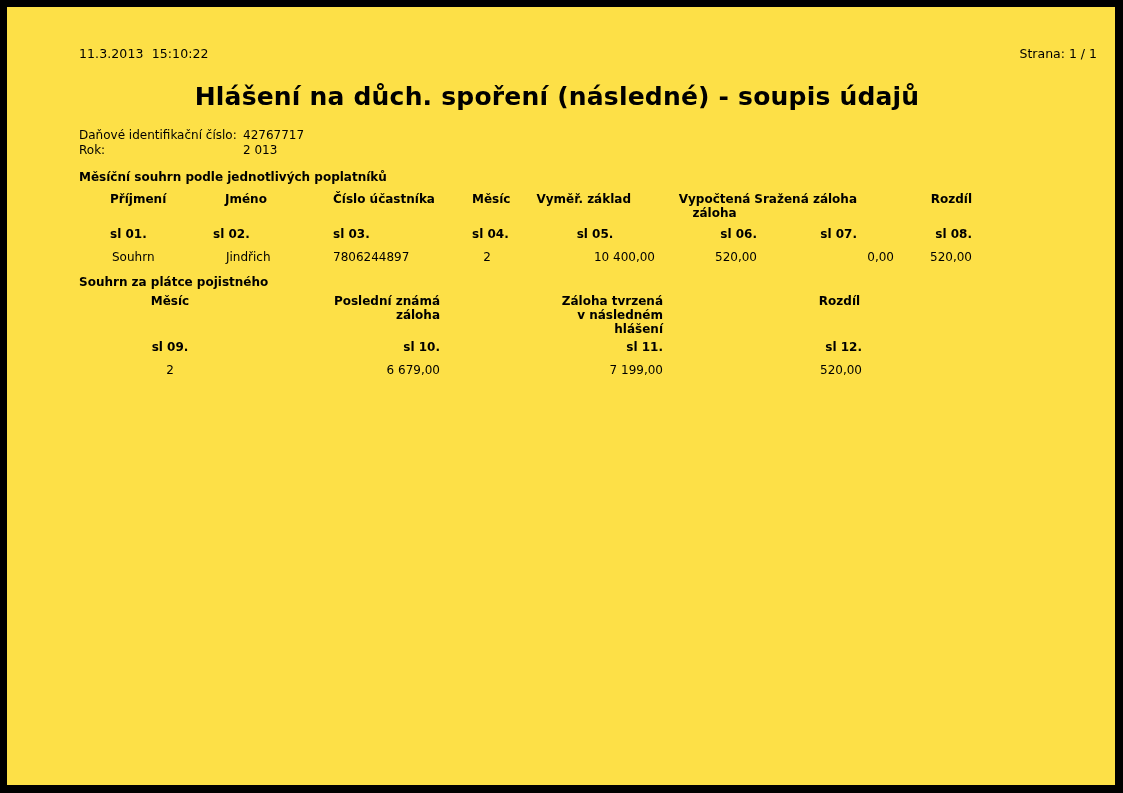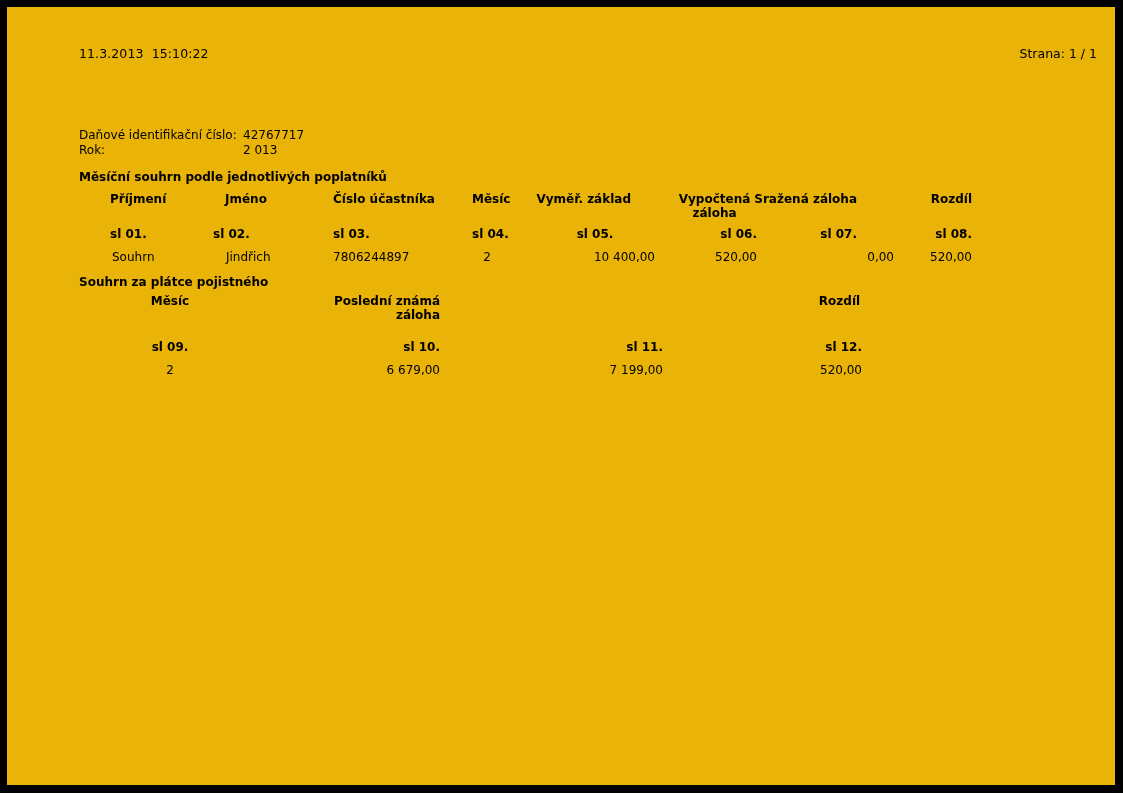--- a/index.html
+++ b/index.html
@@ -19,21 +19,21 @@
     width: 1123px;
     height: 793px;
     background: #000000;
     box-sizing: border-box;
     padding: 7px 8px 8px 7px;
   }
   .page-sheet {
     position: relative;
     width: 100%;
     height: 100%;
-    background: #eab308;
+    background: #fde047;
     box-sizing: border-box;
     overflow: hidden;
   }
   .doc {
     position: absolute;
     left: 0; top: 0;
     width: 100%;
     height: 100%;
     color: #000000;
   }
@@ -81,20 +81,21 @@
 </head>
 <body>
 
 <div class="page-frame">
   <div class="page-sheet">
     <div class="doc">
 
       <div class="abs meta-line" style="left:72px; top:39px;">11.3.2013  15:10:22</div>
       <div class="abs meta-right" style="right:18px; top:39px;">Strana: 1 / 1</div>
 
+      <div class="abs doc-title" style="left:0; top:75px; width:1100px; text-align:center;">Hlášení na důch. spoření (následné) - soupis údajů</div>
 
       <div class="abs field-label" style="left:72px; top:121px;">Daňové identifikační číslo:</div>
       <div class="abs field-value" style="left:236px; top:121px;">42767717</div>
 
       <div class="abs field-label" style="left:72px; top:136px;">Rok:</div>
       <div class="abs field-value" style="left:236px; top:136px;">2 013</div>
 
       <div class="abs section-head" style="left:72px; top:163px;">Měsíční souhrn podle jednotlivých poplatníků</div>
 
       <div class="abs col-head l" style="left:103px; top:185px; width:120px;">Příjmení</div>
@@ -123,20 +124,23 @@
       <div class="abs cell r" style="left:528px; top:243px; width:120px;">10 400,00</div>
       <div class="abs cell r" style="left:650px; top:243px; width:100px;">520,00</div>
       <div class="abs cell r" style="left:750px; top:243px; width:100px;padding-left:37px;">0,00</div>
       <div class="abs cell r" style="left:865px; top:243px; width:100px;">520,00</div>
 
       <div class="abs section-head" style="left:72px; top:268px;">Souhrn za plátce pojistného</div>
 
       <div class="abs col-head c" style="left:118px; top:287px; width:90px;">Měsíc</div>
       <div class="abs col-head r" style="left:300px; top:287px; width:133px;">Poslední známá
 záloha</div>
+      <div class="abs col-head r" style="left:510px; top:287px; width:146px;">Záloha tvrzená
+v následném
+hlášení</div>
       <div class="abs col-head c" style="left:785px; top:287px; width:95px;">Rozdíl</div>
 
       <div class="abs col-code c" style="left:118px; top:333px; width:90px;">sl 09.</div>
       <div class="abs col-code r" style="left:320px; top:333px; width:113px;">sl 10.</div>
       <div class="abs col-code r" style="left:540px; top:333px; width:116px;">sl 11.</div>
       <div class="abs col-code r" style="left:760px; top:333px; width:95px;">sl 12.</div>
 
       <div class="abs cell c" style="left:118px; top:356px; width:90px;">2</div>
       <div class="abs cell r" style="left:320px; top:356px; width:113px;">6 679,00</div>
       <div class="abs cell r" style="left:540px; top:356px; width:116px;">7 199,00</div>

